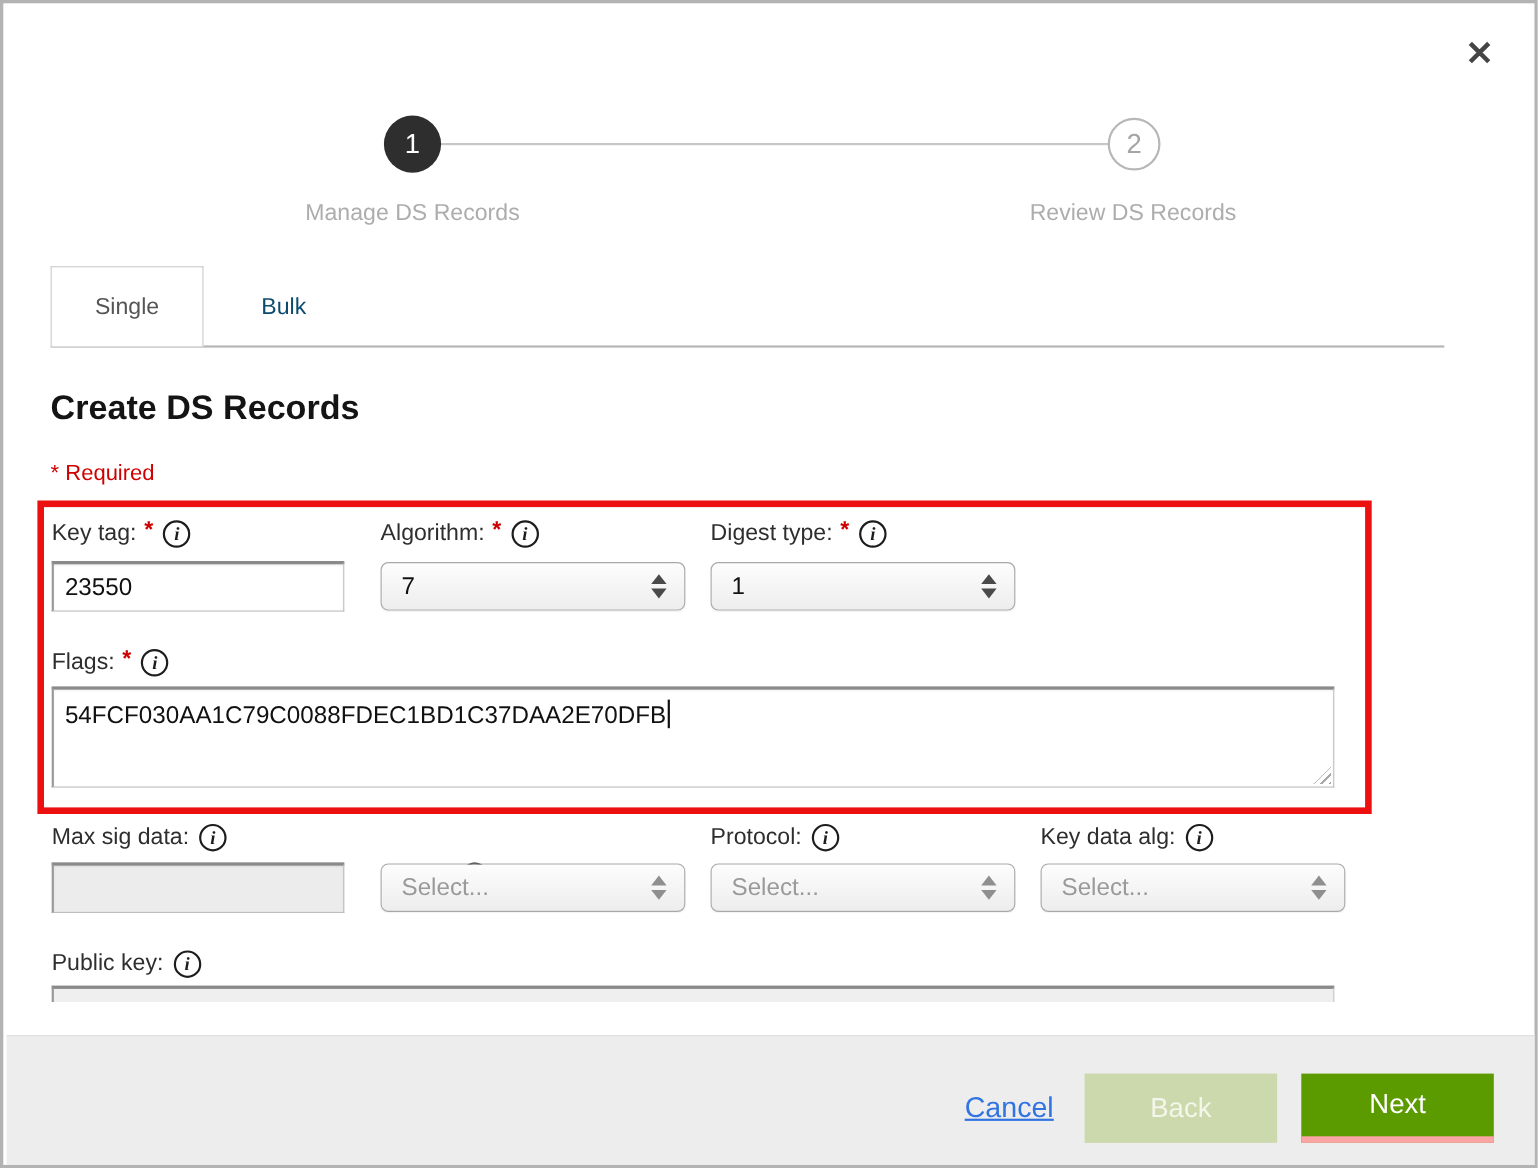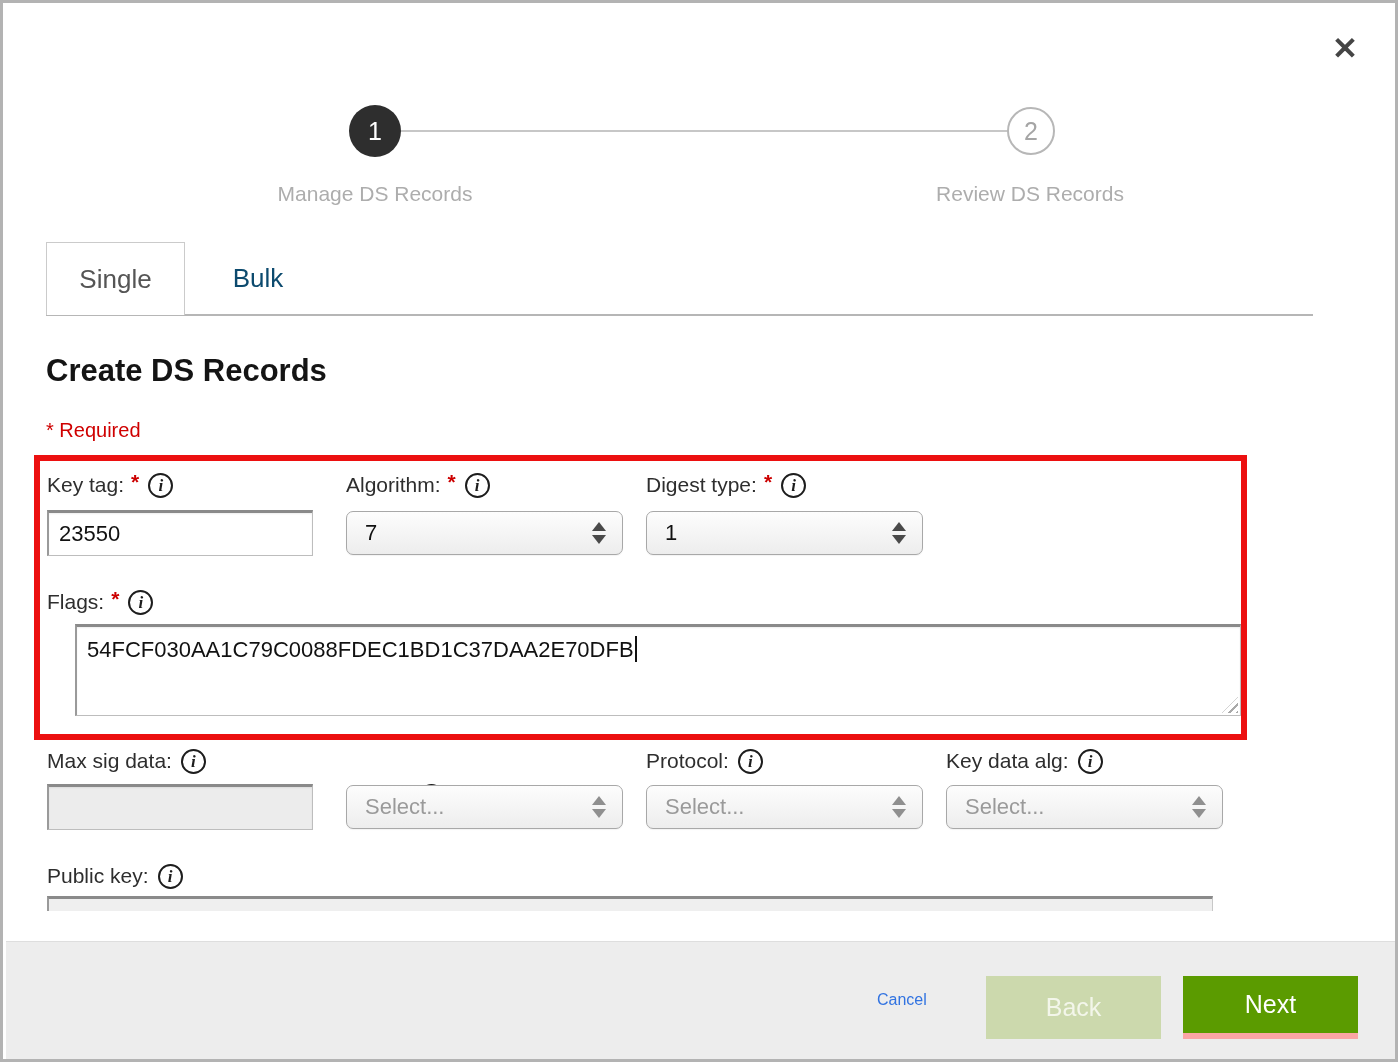--- a/index.html
+++ b/index.html
@@ -21,21 +21,21 @@
   .stepper-line { position:absolute; left:372px; top:127px; width:656px; height:2px; background:#c7c7c7; }
   .step-circle { position:absolute; border-radius:50%; display:flex; align-items:center; justify-content:center; font-size:25px; }
   .step-circle.active { left:346px; top:102px; width:52px; height:52px; background:#2e2e2e; color:#fff; }
   .step-circle.inactive { left:1004px; top:104px; width:48px; height:48px; background:#fff; border:2px solid #b7b7b7; color:#a5a5a5; }
   .step-label { position:absolute; top:179px; width:300px; text-align:center; font-size:21px; color:#adadad; }
   .step-label.s1 { left:222px; }
   .step-label.s2 { left:877px; }
 
   
   .tabs-underline { position:absolute; left:43px; top:311px; width:1267px; height:2px; background:#b6b6b6; z-index:1; }
-  .tab { position:absolute; top:239px; height:73px; display:flex; align-items:center; justify-content:center; font-size:26px; cursor:pointer; }
+  .tab { position:absolute; top:239px; height:73px; display:flex; align-items:center; justify-content:center; font-size:21px; cursor:pointer; }
   .tab.active { left:43px; width:139px; background:#fff; border:1px solid #cbcbcb; border-bottom:none; color:#555; z-index:2; }
   .tab.inactive { left:182px; width:146px; color:#0c4a6e; }
 
   
   .page-title { position:absolute; left:43px; top:350px; font-size:31px; font-weight:bold; color:#141414; }
   .required-note { position:absolute; left:43px; top:416px; font-size:20px; color:#cf0000; }
 
   
   .highlight-box { position:absolute; left:31px; top:452px; width:1213px; height:285px; border:6px solid #ec1010; z-index:6; pointer-events:none; }
 
@@ -60,21 +60,21 @@
     font-family:"Liberation Sans", sans-serif;
     box-shadow:inset 0 1px 2px rgba(0,0,0,0.07);
   }
   .text-input:disabled, .text-input.disabled { background:#ececec; }
 
   .fake-textarea {
     position:absolute; background:#fff;
     border:1px solid #bdbdbd; border-top:3px solid #8a8a8a; border-left:2px solid #9a9a9a;
     font-size:22px; color:#111; padding:9px 10px;
     box-shadow:inset 0 1px 2px rgba(0,0,0,0.07);
-    white-space:nowrap; overflow:hidden;margin-left:28px;
+    white-space:nowrap; overflow:hidden;
   }
   .caret { display:inline-block; width:2px; height:26px; background:#111; margin-left:1px; vertical-align:-5px; }
   .resize-handle {
     position:absolute; right:2px; bottom:2px; width:16px; height:16px;
     background:repeating-linear-gradient(-45deg, #a9a9a9 0 2px, transparent 2px 5.5px);
     clip-path:polygon(100% 0, 100% 100%, 0 100%);
   }
 
   
   .select {
@@ -93,21 +93,21 @@
   .select.placeholder .arr-down { border-top-color:#8f8f8f; }
 
   
   .pubkey-stub {
     position:absolute; left:44px; top:893px; width:1166px; height:15px;
     background:#efefef; border-top:3px solid #8a8a8a; border-left:2px solid #9a9a9a; border-right:1px solid #c8c8c8;
   }
 
   
   .footer { position:absolute; left:3px; top:938px; width:1392px; height:121px; background:#ededed; border-top:1px solid #dedede; }
-  .cancel-link { position:absolute; left:874px; top:988px; font-size:16px; color:#3173e1; cursor:pointer; background:none; border:none; font-family:"Liberation Sans", sans-serif; }
+  .cancel-link { position:absolute; left:874px; top:988px; font-size:26px; color:#3173e1; cursor:pointer; background:none; border:none; font-family:"Liberation Sans", sans-serif;text-decoration:underline; }
   .btn { position:absolute; top:973px; width:175px; height:63px; font-size:25px; text-align:center; border:none; cursor:pointer; font-family:"Liberation Sans", sans-serif; }
   .btn.back { left:983px; background:#ccd9ad; color:#f3f6ea; }
   .btn.next { left:1180px; background:#5b9b00; border-bottom:6px solid #fca5a5; color:#fff; }
 </style>
 </head>
 <body>
 
 <div class="modal">
 
   <button class="close-btn">✕</button>

